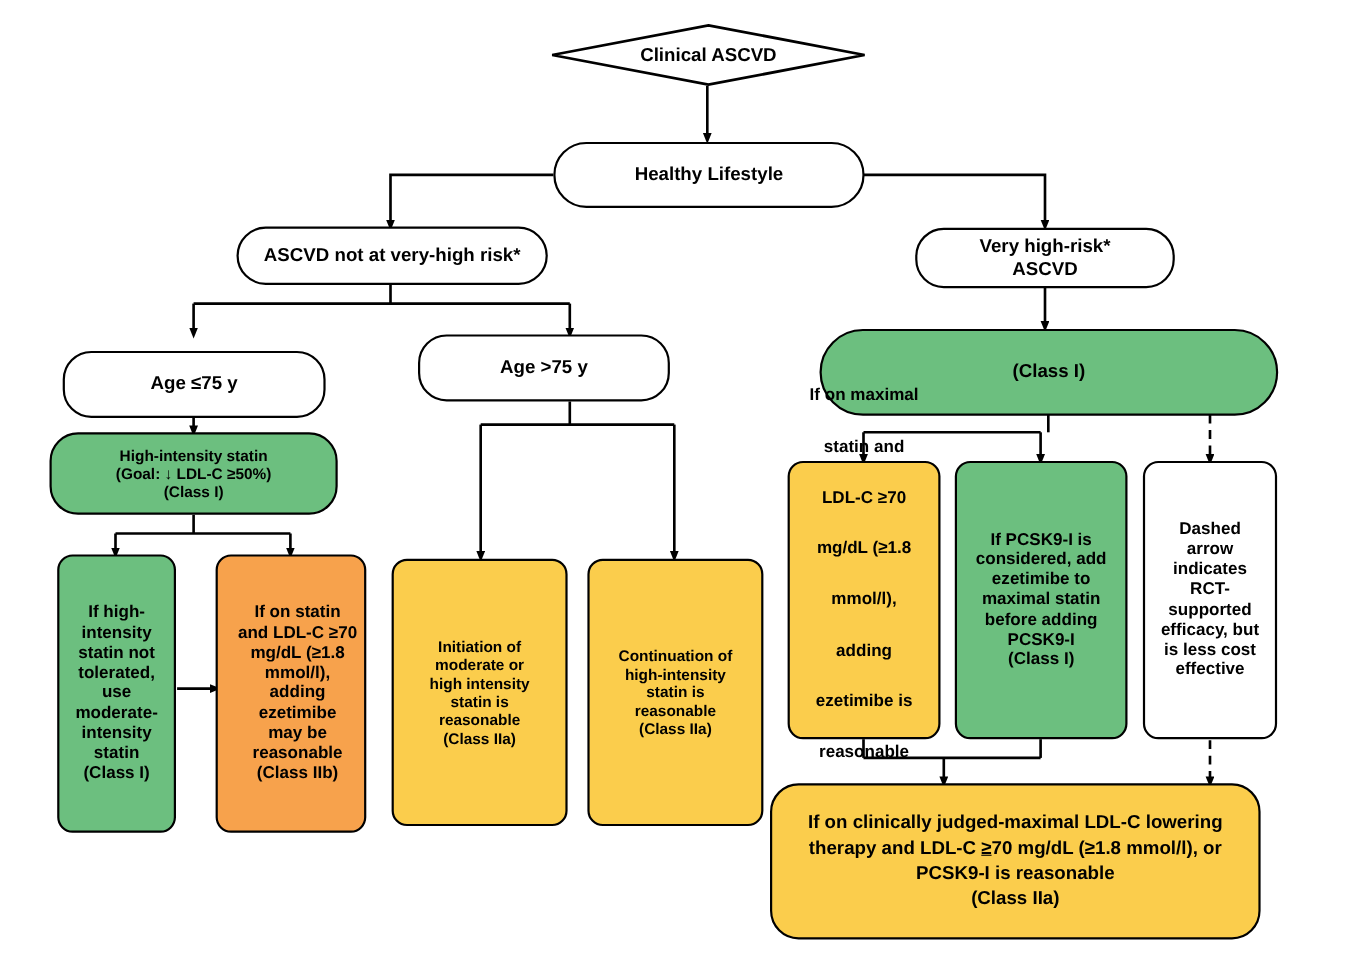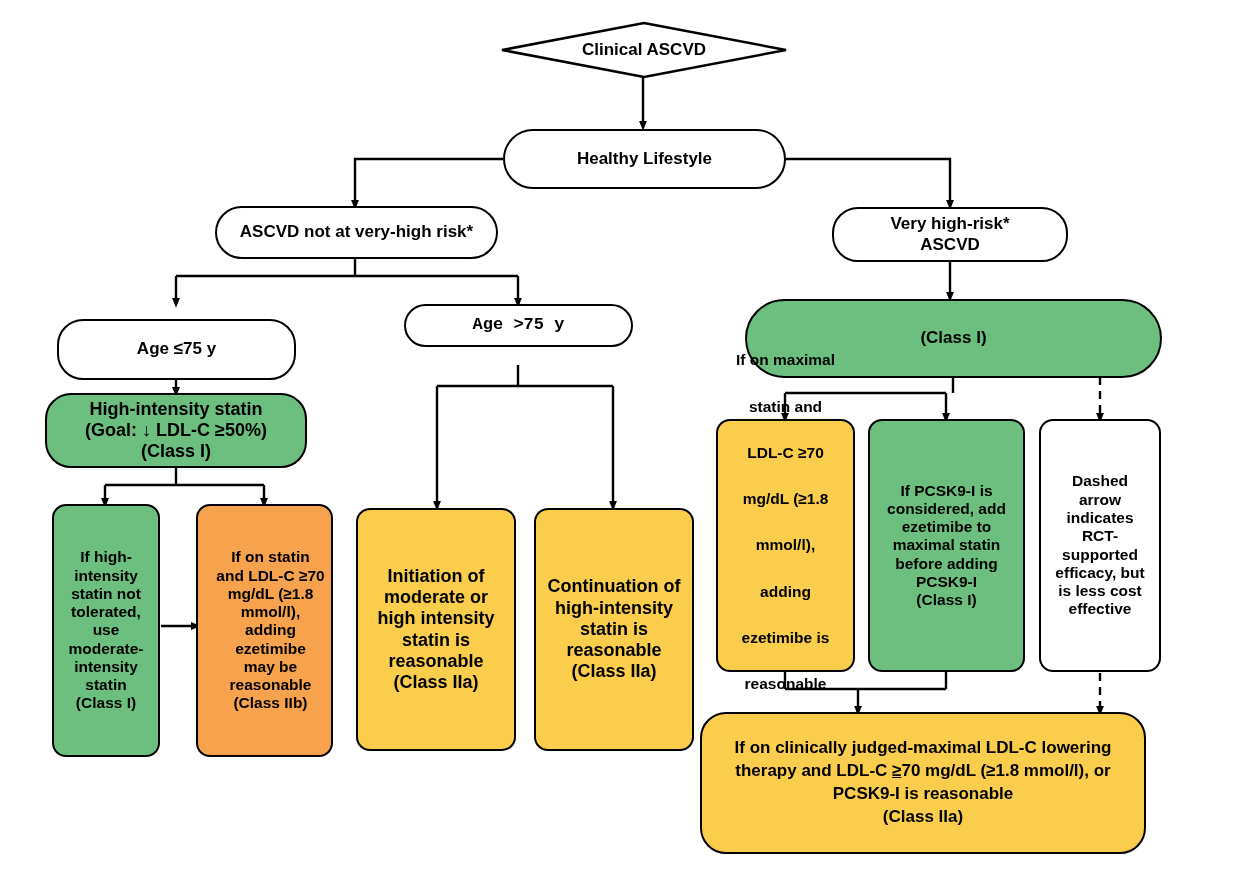--- a/index.html
+++ b/index.html
@@ -13,21 +13,21 @@
   .soft{border-radius:14px;}
   .white{background:#ffffff;}
   .green{background:#6cbf7f;}
   .yellow{background:#fbcd4c;}
   .orange{background:#f7a24c;}
   .diamond{position:absolute;display:flex;align-items:center;justify-content:center;}
   .diamond svg{position:absolute;left:0;top:0;}
   .diamond span{position:relative;font-weight:bold;}
   svg.wires{position:absolute;left:0;top:0;width:1246px;height:886px;pointer-events:none;}
   .f17{font-size:17px;}
-  .f16{font-size:18px;}
+  .f16{font-size:14px;}
   .f155{font-size:15.5px;}
   u.geq{text-decoration:underline;}
 </style>
 </head>
 <body>
 
 <div id="canvas">
 
   <svg class="wires" viewBox="0 0 1246 886">
     <defs>
@@ -99,21 +99,21 @@
 
   <div class="node rounded white f17" style="left:832px;top:207px;width:236px;height:55px;flex-direction:column;">
     <span>Very high-risk*</span>
     <span>ASCVD</span>
   </div>
 
   <div class="node rounded white f17" style="left:57px;top:304px;width:239px;height:61px;margin-top:15px;">
     <span>Age ≤75 y</span>
   </div>
 
-  <div class="node rounded white f17" style="left:404px;top:304px;width:229px;height:43px;font-family:Liberation Mono, monospace;">
+  <div class="node rounded white f17" style="left:380px;top:304px;width:229px;height:61px;">
     <span>Age &gt;75 y</span>
   </div>
 
   <div class="node rounded green f16" style="left:45px;top:393px;width:262px;height:75px;flex-direction:column;">
     <span>High-intensity statin</span>
     <span>(Goal: ↓ LDL-C ≥50%)</span>
     <span>(Class I)</span>
   </div>
 
   <div class="node soft green f155" style="left:52px;top:504px;width:108px;height:253px;flex-direction:column;">

